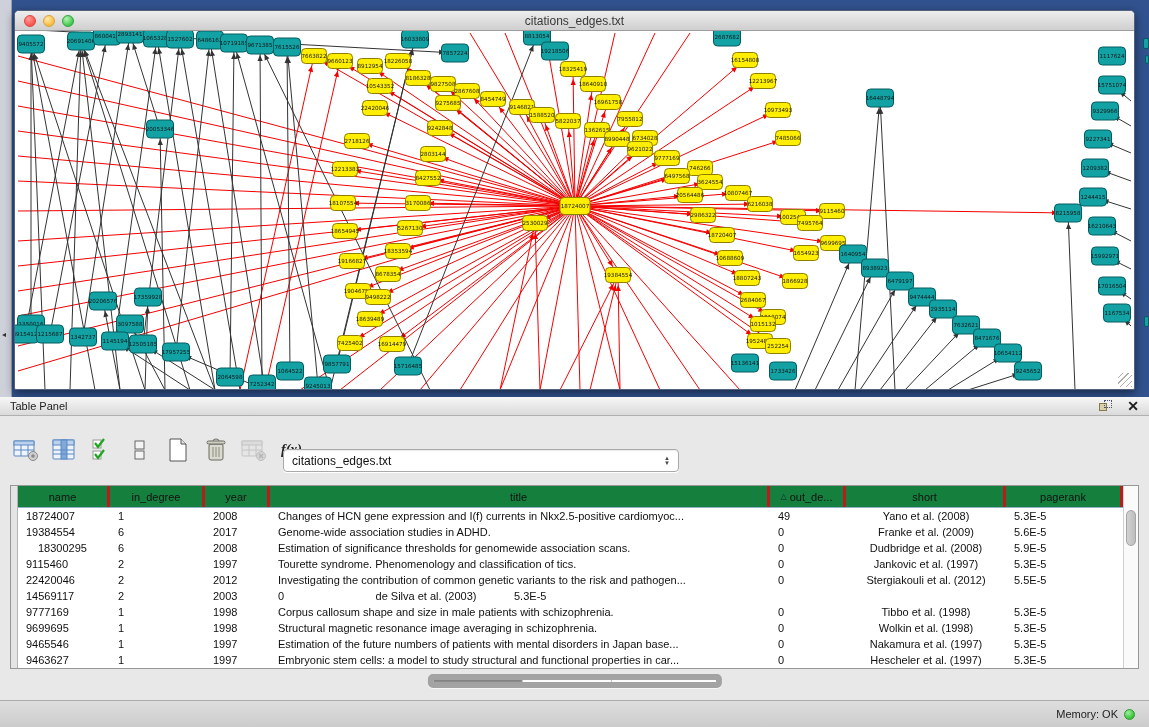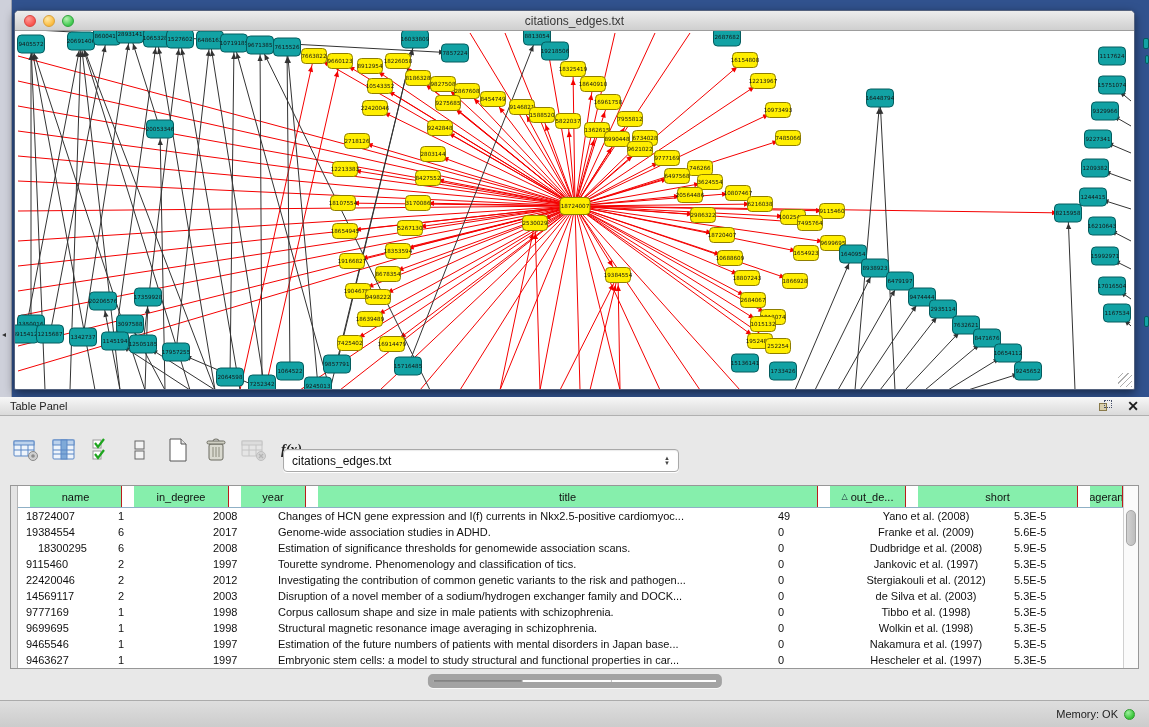--- a/index.html
+++ b/index.html
@@ -50,22 +50,22 @@
     border:1px solid #a9a9a9; border-radius:4px; box-shadow:inset 0 1px 1px rgba(0,0,0,.08), 0 1px 0 #fff;
     display:flex; align-items:center; padding:0 8px; }
   .combobox .val { flex:1; font-size:12px; color:#111; }
   .combo-arrows { display:flex; flex-direction:column; line-height:5px; font-size:6px; color:#444; }
 
   .tableblock { position:absolute; left:10px; top:88px; width:1129px; height:184px;
     border:1px solid #979797; background:#fff; display:flex; }
   .gutter { width:7px; background:#e4e4e4; border-right:1px solid #b5b5b5; }
   .tablemain { flex:1; display:flex; flex-direction:column; overflow:hidden; }
   .thead { display:flex; height:22px; border-bottom:1px solid #8fb0c6; }
-  .th { background:#86efac; border-right:1px solid #b91c1c; font-size:11px; color:#111;
-    display:flex; align-items:center; justify-content:center; overflow:hidden; white-space:nowrap;margin-left:12px; }
+  .th { background:#15803d; border-right:3px solid #b91c1c; font-size:11px; color:#111;
+    display:flex; align-items:center; justify-content:center; overflow:hidden; white-space:nowrap; }
   .sort-tri { font-size:8px; margin-right:3px; color:#123; }
   .tbody { flex:1; }
   .tr { display:flex; height:16px; }
   .td { font-size:11px; color:#101010; white-space:nowrap; overflow:hidden; display:flex; align-items:center; }
   .td.left { padding-left:8px; justify-content:flex-start; }
   .td.center { justify-content:center; }
   .vscroll { width:15px; background:#fafafa; border-left:1px solid #d0d0d0; position:relative; }
   .vthumb { position:absolute; left:2px; right:2px; top:24px; height:36px;
     background:linear-gradient(90deg,#d2d2d2,#bdbdbd); border:1px solid #a5a5a5; border-radius:6px; }
 
@@ -790,21 +790,20 @@
             <div class="td left" style="width: 65px;">2012</div>
             <div class="td left" style="width: 500px;">Investigating the contribution of common genetic variants to the risk and pathogen...</div>
             <div class="td left" style="width: 76px;">0</div>
             <div class="td center" style="width: 160px;">Stergiakouli et al. (2012)</div>
             <div class="td left" style="width: 119px; flex: 1 1 0%;">5.5E-5</div>
           </div>
           <div class="tr">
             <div class="td left" style="width: 92px;">14569117</div>
             <div class="td left" style="width: 95px;">2</div>
             <div class="td left" style="width: 65px;">2003</div>
-            <div class="td left" style="width: 500px;">Disruption of a novel member of a sodium/hydrogen exchanger family and DOCK...</div>
             <div class="td left" style="width: 76px;">0</div>
             <div class="td center" style="width: 160px;">de Silva et al. (2003)</div>
             <div class="td left" style="width: 119px; flex: 1 1 0%;">5.3E-5</div>
           </div>
           <div class="tr">
             <div class="td left" style="width: 92px;">9777169</div>
             <div class="td left" style="width: 95px;">1</div>
             <div class="td left" style="width: 65px;">1998</div>
             <div class="td left" style="width: 500px;">Corpus callosum shape and size in male patients with schizophrenia.</div>
             <div class="td left" style="width: 76px;">0</div>

